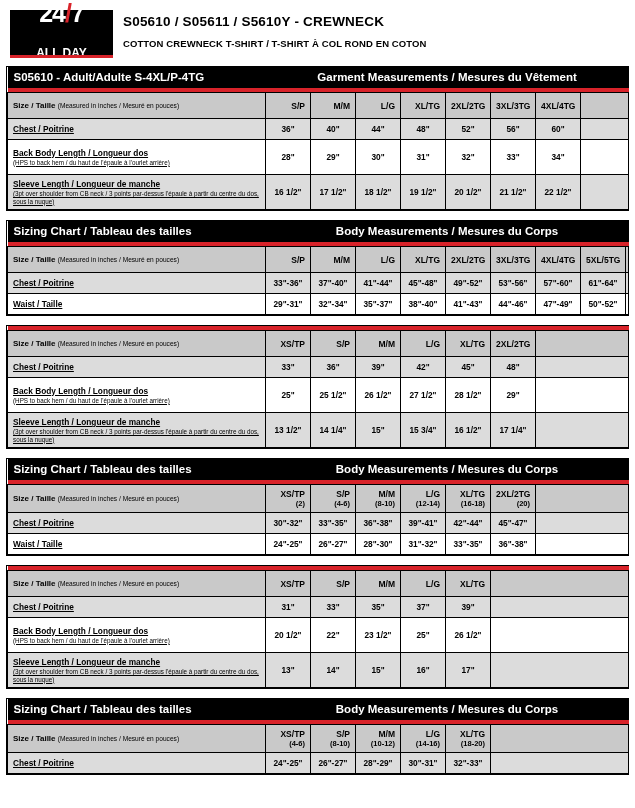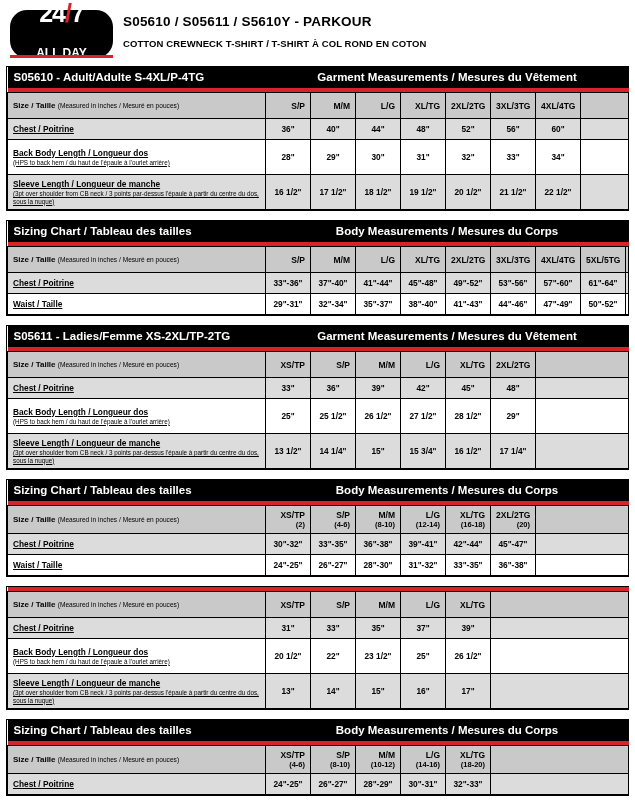--- a/index.html
+++ b/index.html
@@ -10,21 +10,21 @@
     color:#000;
     -webkit-font-smoothing:none;
   }
   .page{width:635px;box-sizing:border-box;padding:8px 6px 6px 6px;}
 
   
   .header{display:flex;align-items:flex-start;gap:10px;padding:2px 4px 8px 4px;}
   .logo{
     width:103px;height:48px;background:#000;color:#fff;
     display:flex;flex-direction:column;align-items:center;justify-content:center;
-    position:relative;flex:0 0 auto;border-radius:17px;
+    position:relative;flex:0 0 auto;
   }
   .logo .l24{
     font-size:25px;font-weight:bold;line-height:22px;letter-spacing:-1px;
     margin-top:1px;
   }
   .logo .l24 .red{color:#d8232a;}
   .logo .l2{font-size:12px;font-weight:bold;line-height:11px;color:#fff;margin-top:24px;}
   .logo .l3{font-size:8.5px;font-weight:bold;line-height:9px;color:#fff;}
   .logo .bar{position:absolute;left:0;right:0;bottom:0;height:3px;background:#d8232a;}
   .titleblock{padding-top:4px;}
@@ -61,21 +61,21 @@
 <div class="page">
 
   <div class="header">
     <div class="logo">
       <div class="l24"><span>24</span><span class="red">/</span><span>7</span></div>
       <div class="l2">ALL DAY</div>
       <div class="l3">ROND DAY®</div>
       <div class="bar"></div>
     </div>
     <div class="titleblock">
-      <div class="t1">S05610 / S05611 / S5610Y -  PARKOUR</div>
+      <div class="t1">S05610 / S05611 / S5610Y -  CREWNECK</div>
       <div class="t2">COTTON CREWNECK T-SHIRT / T-SHIRT À COL ROND EN COTON</div>
     </div>
   </div>
 
   <div id="sections">
       <div class="block">
         <table>
           <colgroup>
             <col style="width:258px">
             <col style="width:45px">
@@ -209,24 +209,20 @@
             <col style="width:258px">
             <col style="width:45px">
             <col style="width:45px">
             <col style="width:45px">
             <col style="width:45px">
             <col style="width:45px">
             <col style="width:45px">
             <col style="width:93px">
           </colgroup>
           <tbody>
-            <tr class="band">
-              <td>S05611 - Ladies/Femme XS-2XL/TP-2TG</td>
-              <td class="right" colspan="7">Garment Measurements / Mesures du Vêtement</td>
-            </tr>
             <tr class="redbar">
               <td colspan="8"></td>
             </tr>
             <tr class="grayhdr">
               <td class="lbl">Size / Taille <span class="small">(Measured in inches / Mesuré en pouces)</span></td>
               <td class="sz">XS/TP</td>
               <td class="sz">S/P</td>
               <td class="sz">M/M</td>
               <td class="sz">L/G</td>
               <td class="sz">XL/TG</td>

